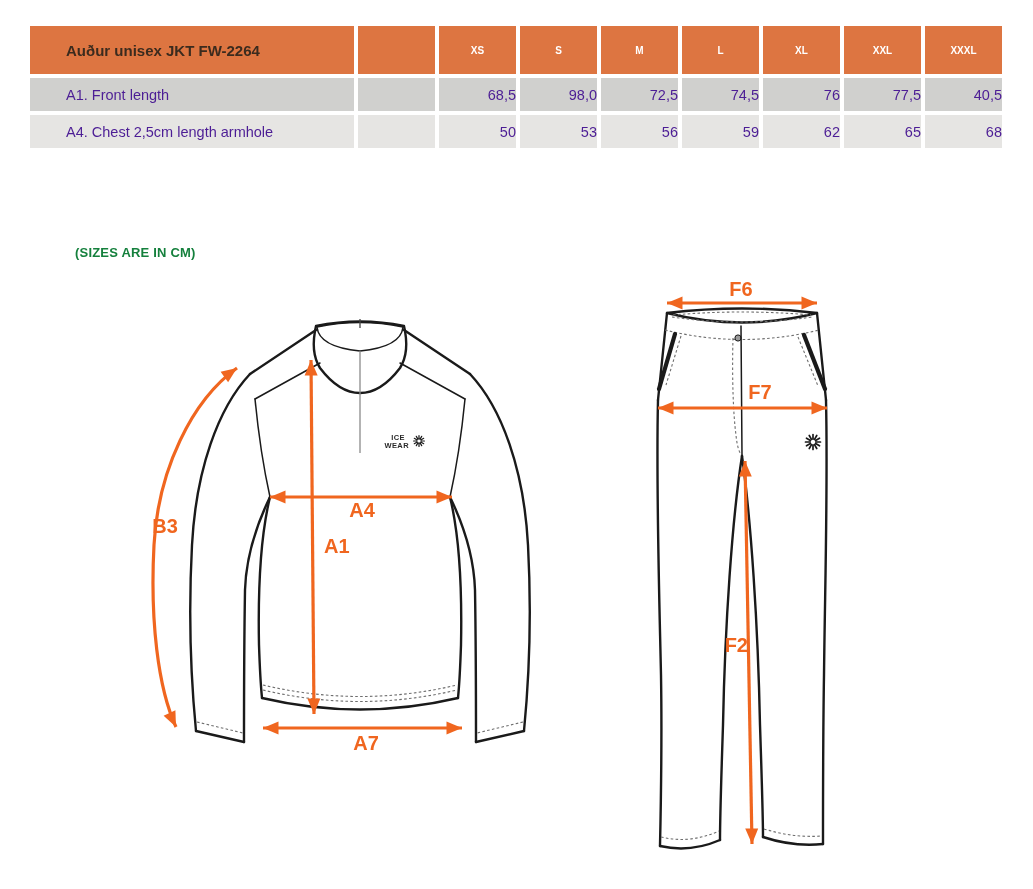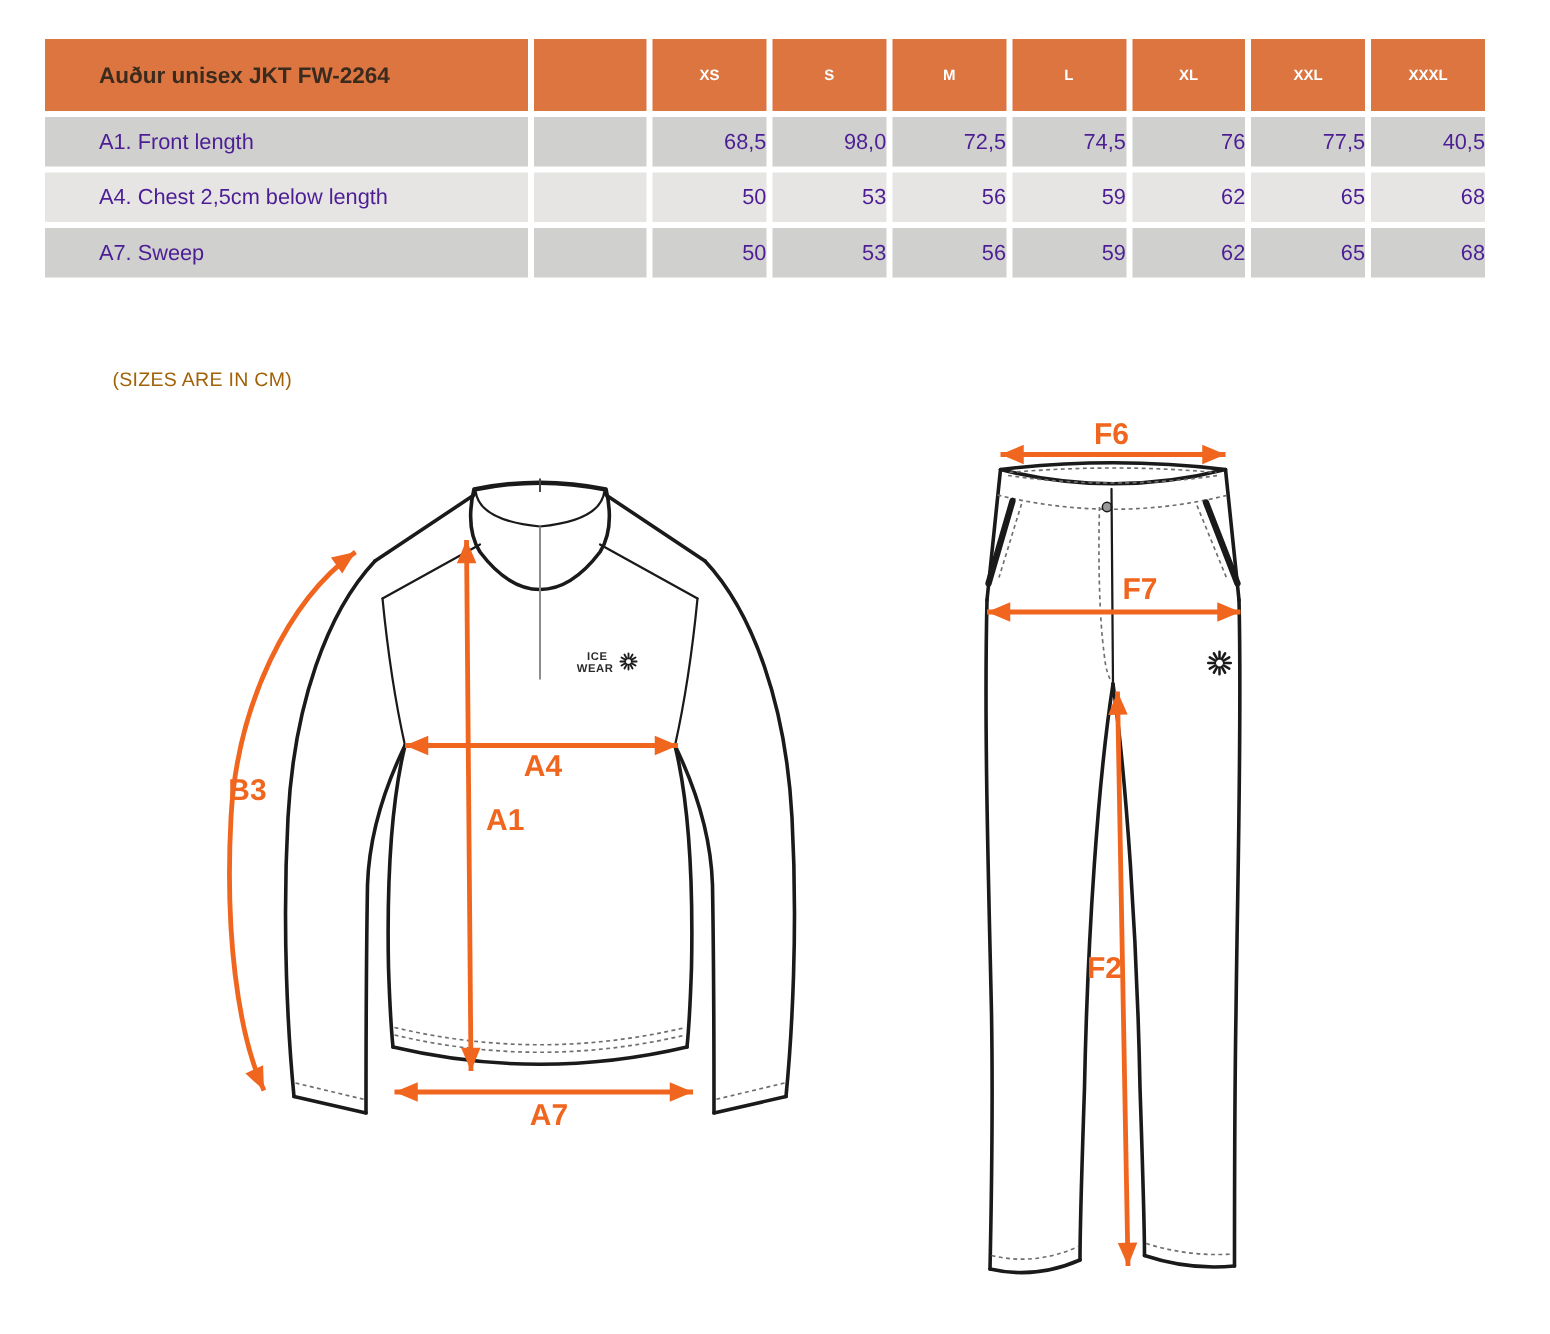--- a/index.html
+++ b/index.html
@@ -2,21 +2,21 @@
 <html><head>
 <meta charset="utf-8">
 <style>
   html, body {
     margin: 0; padding: 0;
     width: 1033px; height: 889px;
     background: #ffffff;
     overflow: hidden;
     font-family: "Liberation Sans", sans-serif;
   }
-  .page { position: relative; width: 994px; height: 889px; background:#fff; }
+  .page { position: relative; width: 994px; height: 889px; background:#fff;padding-left:32px; }
 
   
   table.size-table {
     position: absolute; left: 26px; top: 22px;
     border-collapse: separate; border-spacing: 4px;
     table-layout: fixed;
   }
   table.size-table col.c-label { width: 324px; }
   table.size-table col.c-size  { width: 77px; }
   table.size-table th, table.size-table td {
@@ -33,21 +33,21 @@
     color: #3B2B1E; font-size: 15px;
   }
   table.size-table tbody td { height: 33px; text-align: right; }
   table.size-table tbody tr.row-dark  td { background: #D0D0CE; }
   table.size-table tbody tr.row-light td { background: #E6E5E3; }
   table.size-table td.label-cell { text-align: left; padding-left: 36px; }
 
   
   .units-note {
     position: absolute; left: 75px; top: 245px;
-    color: #a16207; font-size: 13px; font-weight: normal;
+    color: #15803d; font-size: 13px; font-weight: bold;
     letter-spacing: 0.2px;
     text-align: center;
   }
 
   
   svg.figure { position: absolute; overflow: visible; }
   svg.figure .outline {
     fill: none; stroke: #1A1A1A; stroke-width: 2.4;
     stroke-linecap: round; stroke-linejoin: round;
   }
@@ -109,32 +109,21 @@
         <td></td>
         <td>68,5</td>
         <td>98,0</td>
         <td>72,5</td>
         <td>74,5</td>
         <td>76</td>
         <td>77,5</td>
         <td>40,5</td>
       </tr>
       <tr class="row-light">
-        <td class="label-cell">A4. Chest 2,5cm below length</td>
-        <td></td>
-        <td>50</td>
-        <td>53</td>
-        <td>56</td>
-        <td>59</td>
-        <td>62</td>
-        <td>65</td>
-        <td>68</td>
-      </tr>
-      <tr class="row-dark">
-        <td class="label-cell">A7. Sweep</td>
+        <td class="label-cell">A4. Chest 2,5cm length armhole</td>
         <td></td>
         <td>50</td>
         <td>53</td>
         <td>56</td>
         <td>59</td>
         <td>62</td>
         <td>65</td>
         <td>68</td>
       </tr>
     </tbody>

